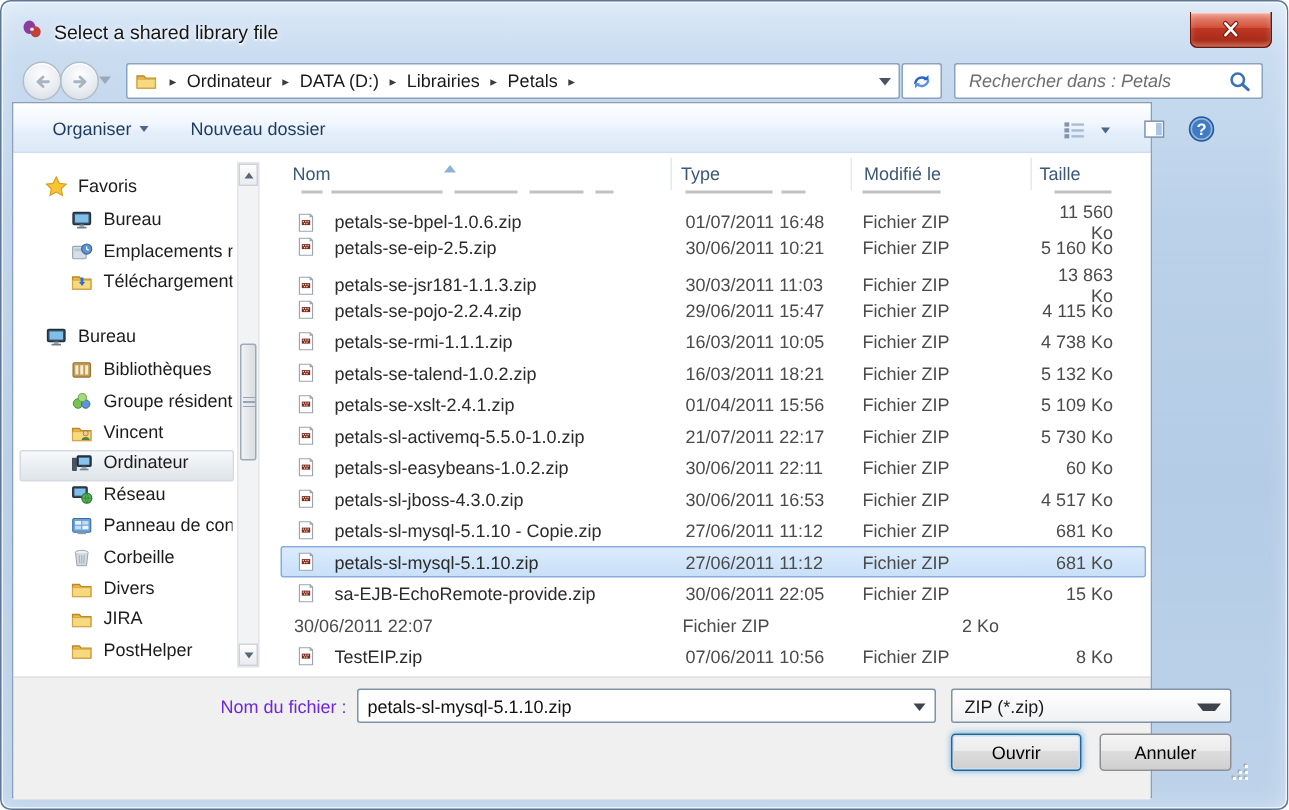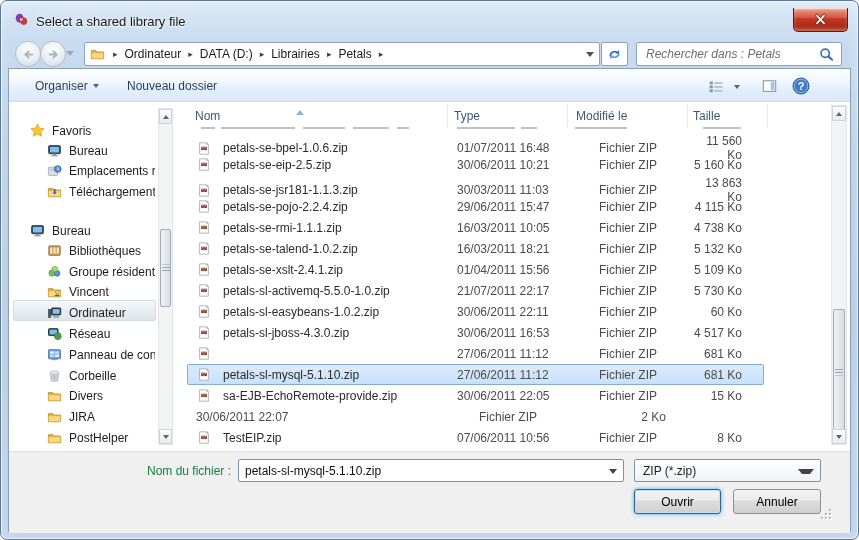--- a/index.html
+++ b/index.html
@@ -33,34 +33,34 @@
   .addr-drop{position:absolute;right:5px;top:9px;width:0;height:0;border:4px solid transparent;border-top:5px solid #4a5460;}
   .refresh-btn{position:absolute;left:601px;top:42px;width:27px;height:24px;background:#fff;border:1px solid #8aa3c1;
     border-radius:2px;box-sizing:border-box;display:flex;align-items:center;justify-content:center;}
   .searchbox{position:absolute;left:636px;top:42px;width:206px;height:24px;background:#fff;border:1px solid #8aa3c1;
     border-radius:2px;box-sizing:border-box;display:flex;align-items:center;}
   .searchbox input{flex:1;border:none;outline:none;background:transparent;font:italic 12px "Liberation Sans",sans-serif;
     color:#4d7c0f;padding:0 4px 0 9px;min-width:0;}
   .searchbox input::placeholder{color:#6e6e6e;font-style:italic;}
   .search-mag{width:15px;height:15px;margin-right:7px;flex:0 0 auto;}
   
-  .client{position:absolute;left:8px;top:68px;width:843px;height:464px;background:#f0f0f0;
+  .client{position:absolute;left:8px;top:68px;width:760px;height:464px;background:#f0f0f0;
     border:1px solid #8ba0b6;box-sizing:border-box;}
   .toolbar{position:absolute;left:0;top:0;width:100%;height:33px;
     background:linear-gradient(180deg,#feffff,#f1f7fd 40%,#e4eefa 62%,#dce9f7);
     border-bottom:1px solid #cfdceb;box-sizing:border-box;}
   .tool-text{position:absolute;top:6px;height:21px;display:flex;align-items:center;gap:5px;padding:0 7px;
     color:#1e3c5f;cursor:pointer;border-radius:2px;}
   .tool-caret{width:0;height:0;border:3.5px solid transparent;border-top:4.5px solid #4b6787;margin-top:4px;}
   .tool-icon{position:absolute;top:7px;height:20px;display:flex;align-items:center;cursor:pointer;}
   
   .content{position:absolute;left:0;top:33px;width:100%;height:349px;background:#fff;overflow:hidden;}
   
   .sidebar{position:absolute;left:0;top:15px;width:150px;overflow:hidden;}
-  .sb-item{height:20.8px;display:flex;align-items:flex-end;gap:7px;white-space:nowrap;overflow:hidden;cursor:pointer;}
+  .sb-item{height:20.8px;display:flex;align-items:flex-start;gap:7px;white-space:nowrap;overflow:hidden;cursor:pointer;}
   .sb-group{padding-left:21px;}
   .sb-child{margin-left:4px;width:143px;padding-left:33px;box-sizing:border-box;border:1px solid transparent;border-radius:2px;}
   .sb-child.selected{background:linear-gradient(180deg,#f7f9fb,#e9edf1 55%,#dfe4e9);border-color:#d3dae1;}
   .sb-spacer{height:17px;}
   .icn{display:inline-flex;flex:0 0 auto;}
   .icn svg{width:15px;height:15px;}
   
   .sbar{position:absolute;background:#f2f3f5;border:1px solid #e4e6e9;box-sizing:border-box;}
   .sb-btn{position:absolute;left:0;width:100%;height:15px;background:linear-gradient(180deg,#fdfdfd,#e9ebee);
     border:1px solid #ced3da;box-sizing:border-box;display:flex;align-items:center;justify-content:center;}
@@ -79,25 +79,25 @@
   .sort-arrow{position:absolute;left:110px;top:4px;width:0;height:0;
     border:4px solid transparent;border-bottom:5px solid #8fb2d4;}
   .clipped{position:absolute;left:1px;top:24px;height:4px;width:577px;overflow:hidden;}
   .clipped i{position:absolute;top:1px;height:2px;background:#adadad;opacity:.75;}
   .rows{position:absolute;left:1px;top:31px;width:577px;}
   .row{height:21px;display:grid;grid-template-columns:261px 120px 120px 76px;align-items:center;
     border:1px solid transparent;border-radius:2px;box-sizing:border-box;cursor:pointer;}
   .row.selected{background:linear-gradient(180deg,#dcebfc,#c8e0f8);border-color:#84acdd;}
   .c-name{display:flex;align-items:center;gap:12px;padding-left:9px;overflow:hidden;white-space:nowrap;color:#2b2b2b;}
   .c-name .icn svg{width:14px;height:15px;}
-  .c-mod{padding-left:8px;color:#4b4b4b;} .c-type{padding-left:6px;color:#4b4b4b;margin-left:24px;}
+  .c-mod{padding-left:8px;color:#4b4b4b;} .c-type{padding-left:6px;color:#4b4b4b;}
   .c-size{text-align:right;padding-right:23px;color:#4b4b4b;}
   
   .footer{position:absolute;left:0;top:382px;width:100%;height:82px;background:#f0f0f0;border-top:1px solid #e0e0e0;box-sizing:border-box;}
-  .fn-label{position:absolute;left:120px;top:12px;width:102px;text-align:right;color:#15803d;}
+  .fn-label{position:absolute;left:120px;top:12px;width:102px;text-align:right;color:#6d28d9;}
   .combo{position:absolute;top:7px;height:23px;background:#fff;border:1px solid #7f93a7;border-radius:2px;box-sizing:border-box;
     display:flex;align-items:center;}
   .combo .drop{position:absolute;right:6px;top:9px;width:0;height:0;border:4px solid transparent;border-top:5px solid #3e444b;}
   .combo input{border:none;outline:none;background:transparent;font:12px "Liberation Sans",sans-serif;color:#111;
     padding-left:6px;width:calc(100% - 24px);}
   .combo.type{background:linear-gradient(180deg,#ffffff,#f0f1f3);cursor:pointer;}
   .combo.type span{padding-left:8px;}
   .btn{position:absolute;top:37px;height:25px;border:1px solid #8e8f92;border-radius:3px;box-sizing:border-box;
     background:linear-gradient(180deg,#f4f4f4,#ebebeb 45%,#dddddd 46%,#cfcfcf);
     display:flex;align-items:center;justify-content:center;color:#000;cursor:pointer;}
@@ -596,20 +596,21 @@
             <div class="row">
               <div class="c-name">
                 <span class="icn">
                   <svg viewBox="0 0 16 16">
                     <path d="M3 1.5h8.2L13 3.3V14.5H3z" fill="#fff" stroke="#9aa5af" stroke-width=".9"></path>
                     <path d="M11.2 1.5v1.8H13" fill="none" stroke="#9aa5af" stroke-width=".9"></path>
                     <rect x="4.8" y="6" width="6.4" height="3.8" fill="#7e2a23"></rect>
                     <path d="M5.5 6.7h1v1h-1zM7.3 6.7h1v1h-1zM9.1 6.7h1v1h-1zM6.4 8.2h1v1h-1zM8.2 8.2h1v1h-1z" fill="#e8d9b0"></path>
                   </svg>
                 </span>
+                <span>petals-sl-mysql-5.1.10 - Copie.zip</span>
               </div>
               <div class="c-mod">27/06/2011 11:12</div>
               <div class="c-type">Fichier ZIP</div>
               <div class="c-size">681 Ko</div>
             </div>
             <div class="row selected">
               <div class="c-name">
                 <span class="icn">
                   <svg viewBox="0 0 16 16">
                     <path d="M3 1.5h8.2L13 3.3V14.5H3z" fill="#fff" stroke="#9aa5af" stroke-width=".9"></path>

